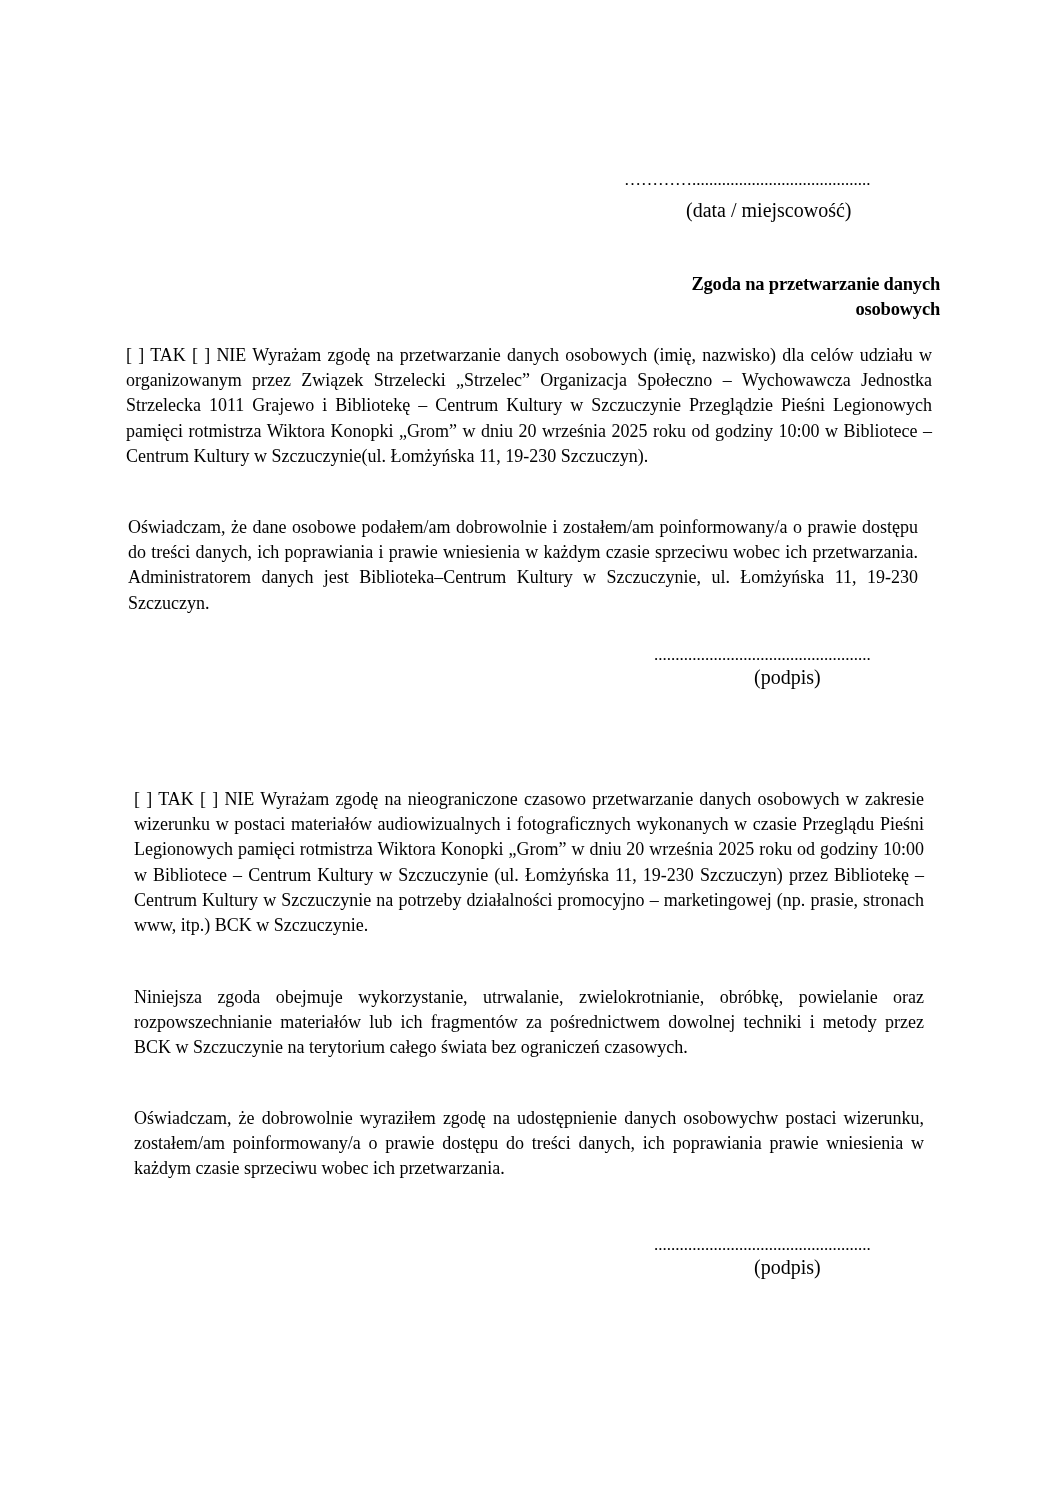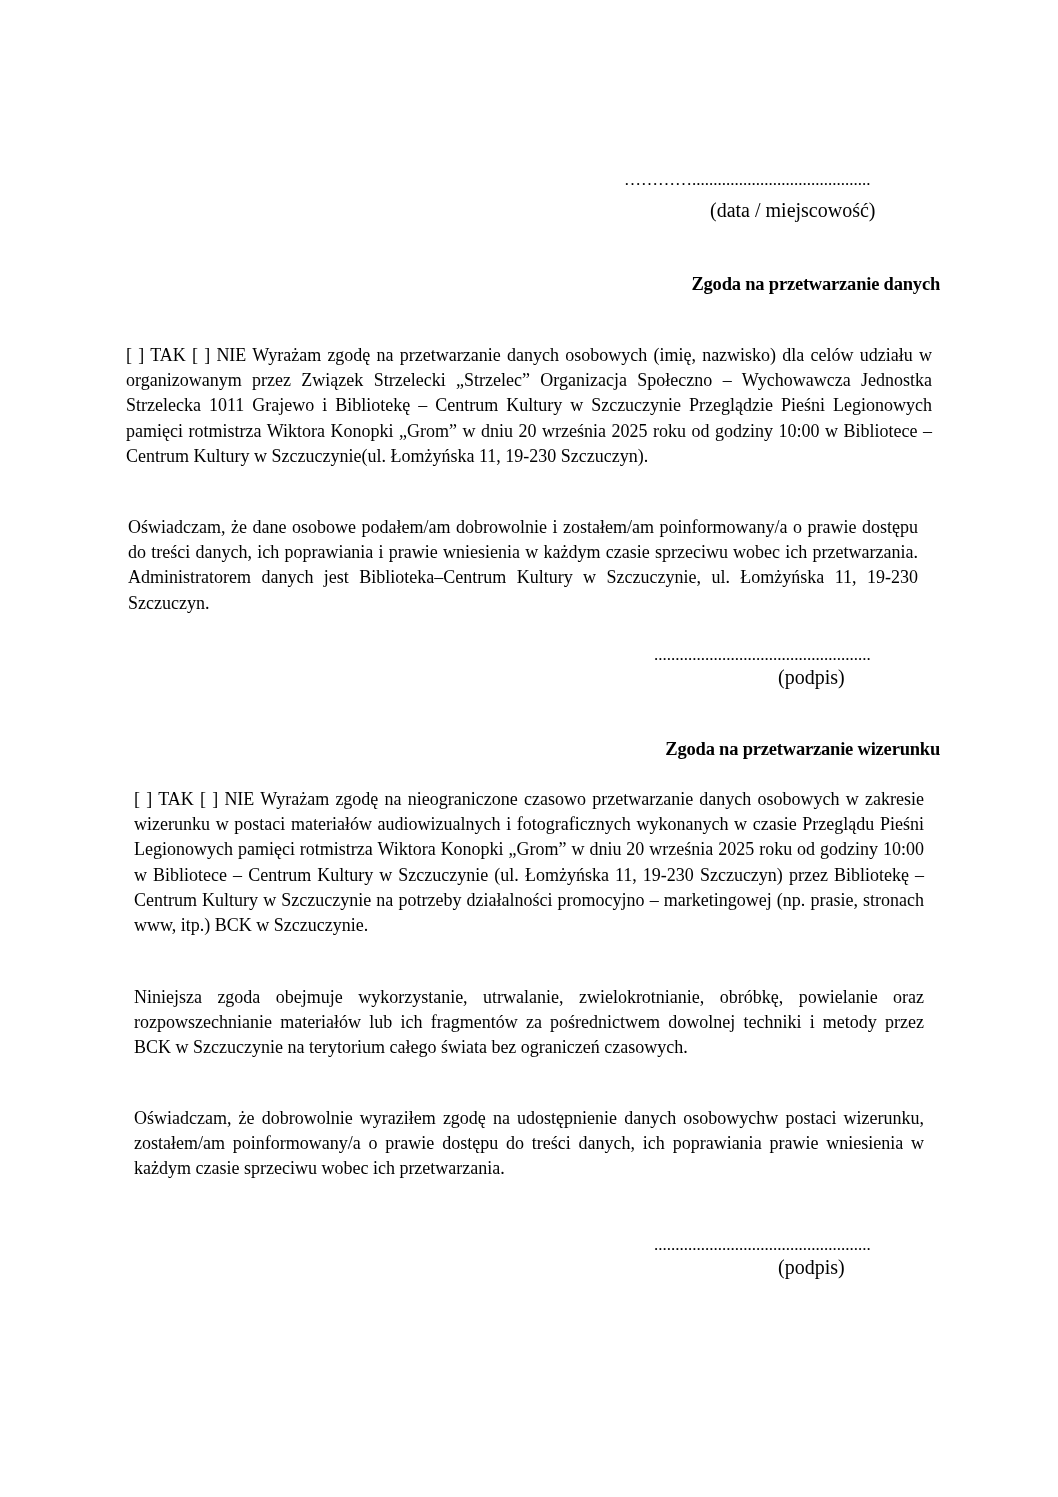--- a/index.html
+++ b/index.html
@@ -28,21 +28,20 @@
       font-size: 17px;
       line-height: 20px;
       letter-spacing: 0px;
       white-space: nowrap;
       overflow: hidden;
     }
     .caption {
       font-size: 20px;
       line-height: 24px;
       white-space: nowrap;
-      margin-left: 24px;
     }
     .heading {
       font-weight: bold;
       font-size: 18.5px;
       line-height: 25px;
       text-align: right;
       letter-spacing: -0.2px;
     }
     .para {
       font-size: 18px;
@@ -54,30 +53,30 @@
 </head>
 <body>
 
 <div class="page">
 
   <div class="block dots" style="left:624px; top:170px; width:310px;">…………..........................................</div>
   <div class="block caption" style="left:686px; top:198px;">(data / miejscowość)</div>
 
   <div class="block heading" style="left:120px; top:272px; width:820px;">
     <div>Zgoda na przetwarzanie danych</div>
+    <div>osobowych</div>
   </div>
 
   <div class="block para" style="left:126px; top:343px; width:806px;">[ ] TAK [ ] NIE Wyrażam zgodę na przetwarzanie danych osobowych (imię, nazwisko) dla celów udziału w organizowanym przez Związek Strzelecki „Strzelec” Organizacja Społeczno – Wychowawcza Jednostka Strzelecka 1011 Grajewo i Bibliotekę – Centrum Kultury w Szczuczynie Przeglądzie Pieśni Legionowych pamięci rotmistrza Wiktora Konopki „Grom” w dniu 20 września 2025 roku od godziny 10:00 w Bibliotece – Centrum Kultury w Szczuczynie(ul. Łomżyńska 11, 19-230 Szczuczyn).</div>
 
   <div class="block para" style="left:128px; top:515px; width:790px;">Oświadczam, że dane osobowe podałem/am dobrowolnie i zostałem/am poinformowany/a o prawie dostępu do treści danych, ich poprawiania i prawie wniesienia w każdym czasie sprzeciwu wobec ich przetwarzania. Administratorem danych jest Biblioteka–Centrum Kultury w Szczuczynie, ul. Łomżyńska 11, 19-230 Szczuczyn.</div>
 
   <div class="block dots" style="left:654px; top:645px; width:274px;">...................................................</div>
   <div class="block caption" style="left:754px; top:665px;">(podpis)</div>
 
-  <div class="block heading" style="left:120px; top:737px; width:820px;">Zgoda na przetwarzanie wizerunku</div>
 
   <div class="block para" style="left:134px; top:787px; width:790px;">[ ] TAK [ ] NIE Wyrażam zgodę na nieograniczone czasowo przetwarzanie danych osobowych w zakresie wizerunku w postaci materiałów audiowizualnych i fotograficznych wykonanych w czasie Przeglądu Pieśni Legionowych pamięci rotmistrza Wiktora Konopki „Grom” w dniu 20 września 2025 roku od godziny 10:00 w Bibliotece – Centrum Kultury w Szczuczynie (ul. Łomżyńska 11, 19-230 Szczuczyn) przez Bibliotekę – Centrum Kultury w Szczuczynie na potrzeby działalności promocyjno – marketingowej (np. prasie, stronach www, itp.) BCK w Szczuczynie.</div>
 
   <div class="block para" style="left:134px; top:1106px; width:790px;">Oświadczam, że dobrowolnie wyraziłem zgodę na udostępnienie danych osobowychw postaci wizerunku, zostałem/am poinformowany/a o prawie dostępu do treści danych, ich poprawiania prawie wniesienia w każdym czasie sprzeciwu wobec ich przetwarzania.</div>
 
   <div class="block para" style="left:134px; top:985px; width:790px;">Niniejsza zgoda obejmuje wykorzystanie, utrwalanie, zwielokrotnianie, obróbkę, powielanie oraz rozpowszechnianie materiałów lub ich fragmentów za pośrednictwem dowolnej techniki i metody przez BCK w Szczuczynie na terytorium całego świata bez ograniczeń czasowych.</div>
 
   <div class="block dots" style="left:654px; top:1235px; width:274px;">...................................................</div>
   <div class="block caption" style="left:754px; top:1255px;">(podpis)</div>
 

